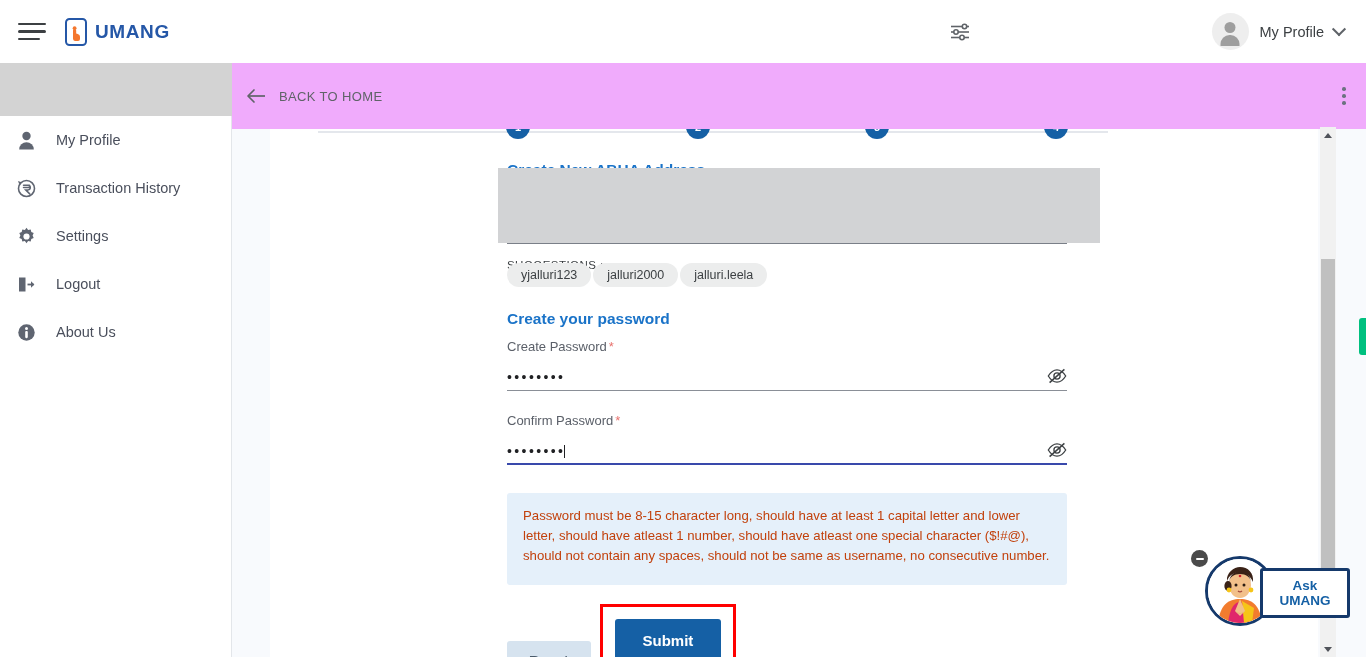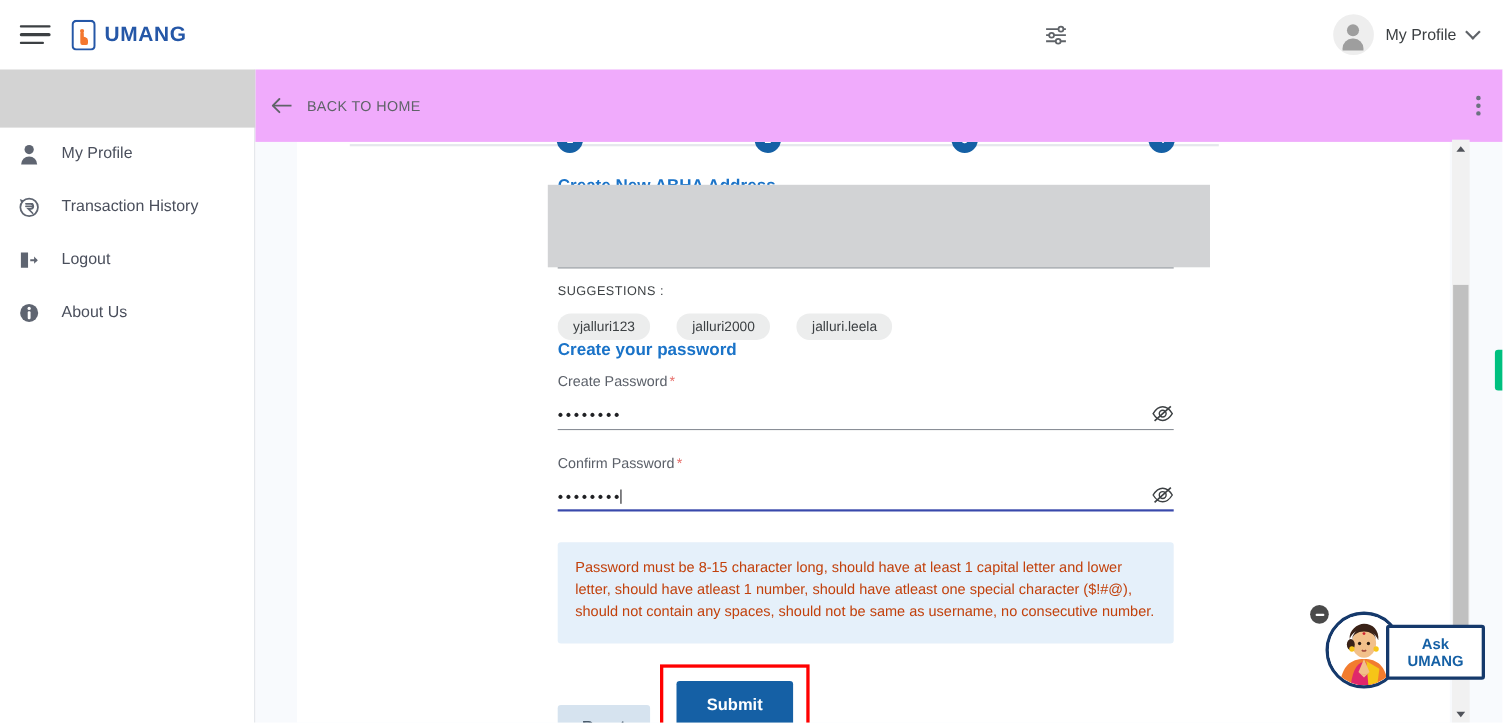--- a/index.html
+++ b/index.html
@@ -160,21 +160,21 @@
   .field-underline {
     position: absolute; left: 237px; top: 114px;
     width: 560px; height: 1.3px; background: #7a7f88;
   }
 
   
   .sugg-label {
     position: absolute; left: 237px; top: 130px;
     font-size: 11.5px; color: #3c4043; letter-spacing: 0.45px;
   }
-  .sugg-row { position: absolute; left: 237px; top: 156px; display: flex; gap: 24px; }
+  .sugg-row { position: absolute; left: 237px; top: 134px; display: flex; gap: 2px; }
   .chip {
     background: #eceded; border-radius: 13px; padding: 5px 14px;
     font-size: 12.5px; color: #3c4043; cursor: pointer; white-space: nowrap;
   }
 
   .sec-title {
     position: absolute; left: 237px; top: 181px;
     font-size: 15.5px; font-weight: bold; color: #1a73c8;
   }
 
@@ -337,20 +337,29 @@
       <span class="side-icon">
         <svg width="19" height="19" viewBox="0 0 19 19">
           <circle cx="9.5" cy="9.5" r="8" fill="none" stroke="#5f6571" stroke-width="1.6"></circle>
           <path d="M6.5 6.3 h6 M6.5 8.6 h6 M11 6.3 a2.2 2.2 0 0 1 0 4.6 H8.7 l4 4" fill="none" stroke="#5f6571" stroke-width="1.5" stroke-linecap="round"></path>
           <path d="M2.2 5.2 L1 2 L4.6 3.2 Z" fill="#5f6571"></path>
         </svg>
       </span>
       <span class="side-label">Transaction History</span>
     </div>
 
+    <div class="side-item">
+      <span class="side-icon">
+        <svg width="19" height="19" viewBox="0 0 19 19">
+          <path d="M9.5 0.8 l1.6 2.1 2.6 -0.5 0.6 2.6 2.4 1.1 -1.1 2.4 1.1 2.4 -2.4 1.1 -0.6 2.6 -2.6 -0.5 -1.6 2.1 -1.6 -2.1 -2.6 0.5 -0.6 -2.6 -2.4 -1.1 1.1 -2.4 -1.1 -2.4 2.4 -1.1 0.6 -2.6 2.6 0.5 Z" fill="#5f6571"></path>
+          <circle cx="9.5" cy="9.5" r="3.1" fill="#ffffff"></circle>
+        </svg>
+      </span>
+      <span class="side-label">Settings</span>
+    </div>
 
     <div class="side-item">
       <span class="side-icon">
         <svg width="19" height="19" viewBox="0 0 19 19">
           <path d="M2 2.5 h6.5 v14 H2 Z" fill="#5f6571"></path>
           <path d="M10.5 9.5 h6" stroke="#5f6571" stroke-width="1.8" fill="none"></path>
           <path d="M14 6.2 L17.4 9.5 L14 12.8 Z" fill="#5f6571"></path>
         </svg>
       </span>
       <span class="side-label">Logout</span>

